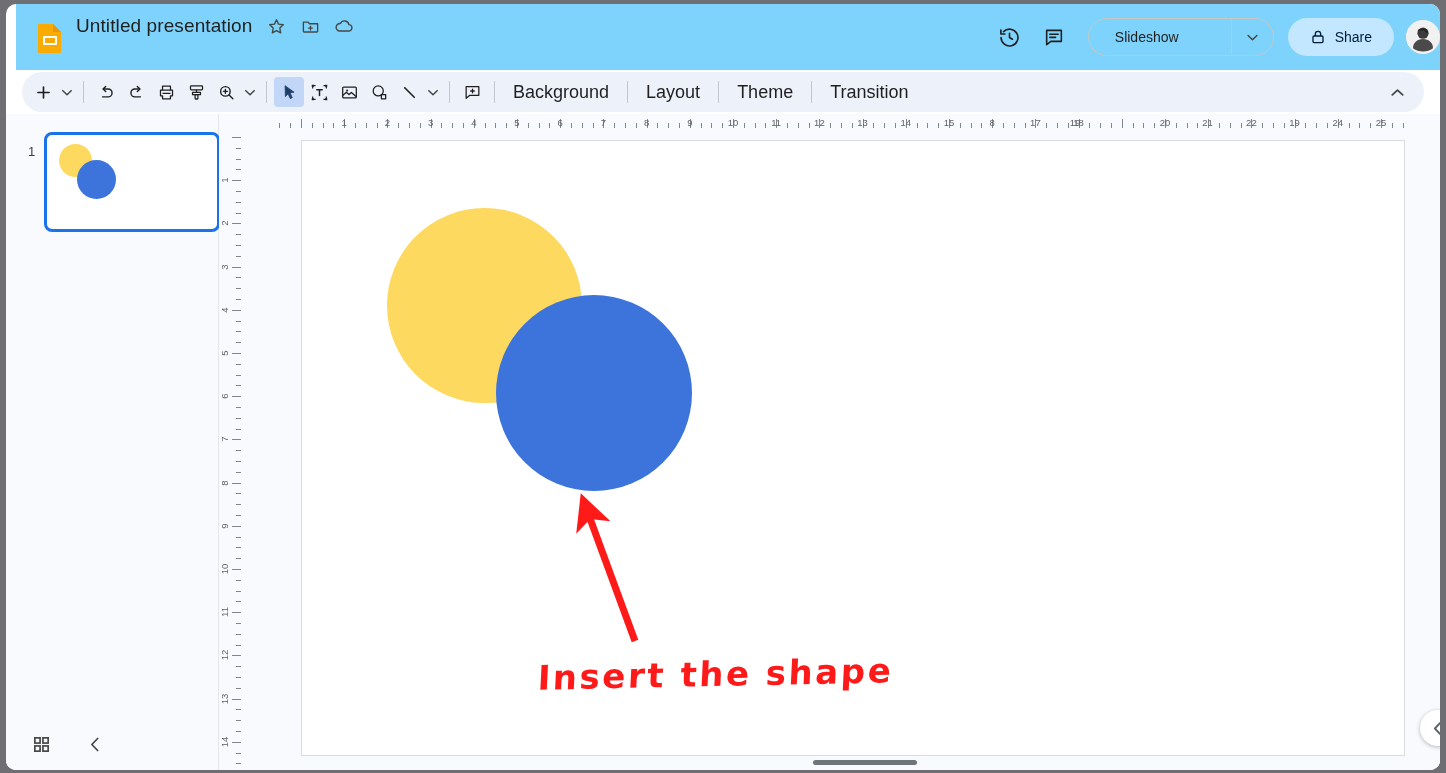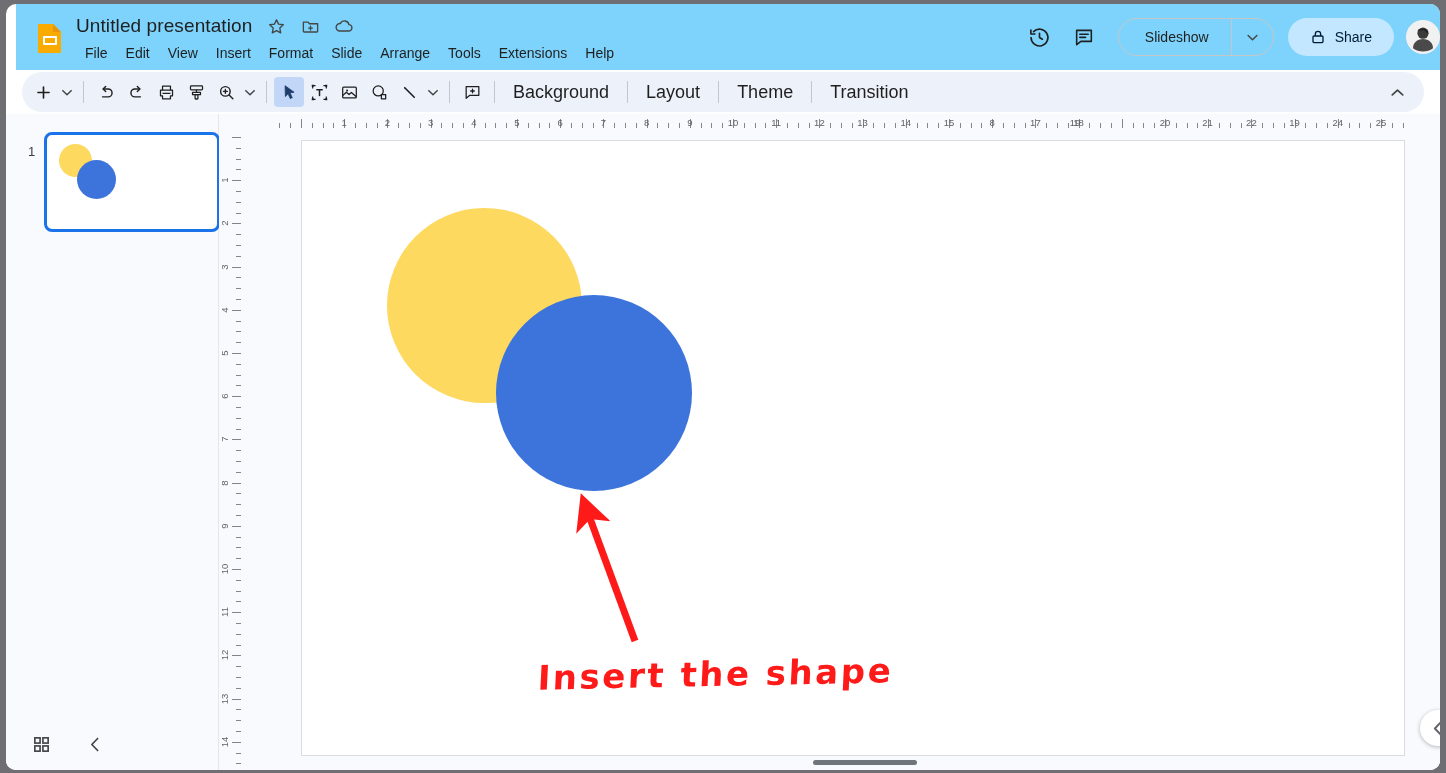--- a/index.html
+++ b/index.html
@@ -100,20 +100,21 @@
 
   .slideshow-group {
     display: flex;
     align-items: stretch;
     height: 38px;
     border: 1px solid #c4c7c5;
     border-radius: 19px;
     overflow: hidden;
     margin-left: 10px;
     margin-right: 14px;
+    gap: 30px;
   }
   .slideshow-btn {
     display: flex; align-items: center;
     padding: 0 22px 0 26px;
     font-size: 14px;
     color: #1f1f1f;
     cursor: pointer;
     white-space: nowrap;
   }
   .slideshow-caret {
@@ -411,32 +412,20 @@
           <path d="M12 11.5v5M9.6 14h4.8" stroke-linecap="round"></path>
         </svg>
       </div>
       <div class="ti">
         <svg width="20" height="20" viewBox="0 0 24 24" fill="none" stroke="currentColor" stroke-width="1.7" stroke-linejoin="round">
           <path d="M6.5 18h11a3.8 3.8 0 0 0 .4-7.6A5.4 5.4 0 0 0 7.7 9 3.9 3.9 0 0 0 6.5 18z"></path>
         </svg>
       </div>
     </div>
 
-    <div class="menubar">
-      <div class="menu-item">File</div>
-      <div class="menu-item">Edit</div>
-      <div class="menu-item">View</div>
-      <div class="menu-item">Insert</div>
-      <div class="menu-item">Format</div>
-      <div class="menu-item">Slide</div>
-      <div class="menu-item">Arrange</div>
-      <div class="menu-item">Tools</div>
-      <div class="menu-item">Extensions</div>
-      <div class="menu-item">Help</div>
-    </div>
 
     <div class="header-right">
       <div class="hr-icon">
         <svg width="23" height="23" viewBox="0 0 24 24" fill="none" stroke="currentColor" stroke-width="1.7" stroke-linecap="round" stroke-linejoin="round">
           <path d="M3.2 12a8.8 8.8 0 1 0 2.6-6.2"></path>
           <path d="M3 4.2V8.4h4.2"></path>
           <path d="M12 7.6V12l3 1.8"></path>
         </svg>
       </div>
       <div class="hr-icon">

